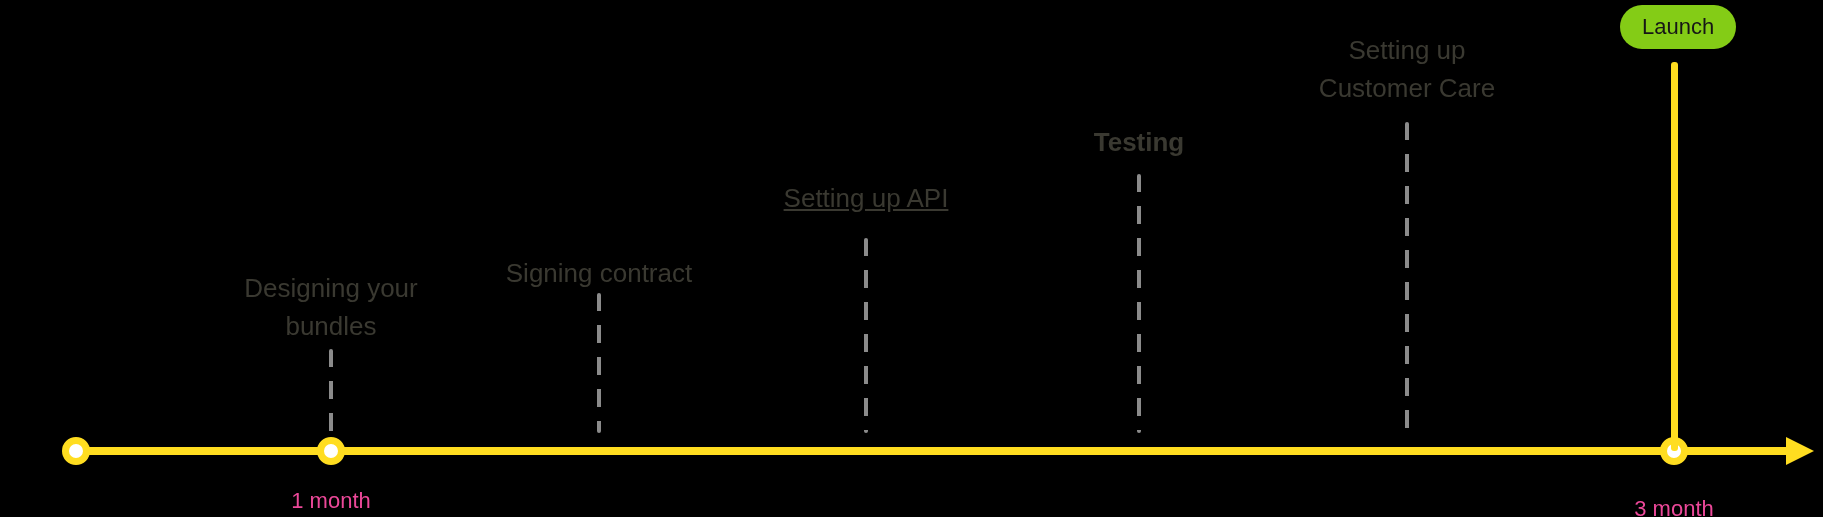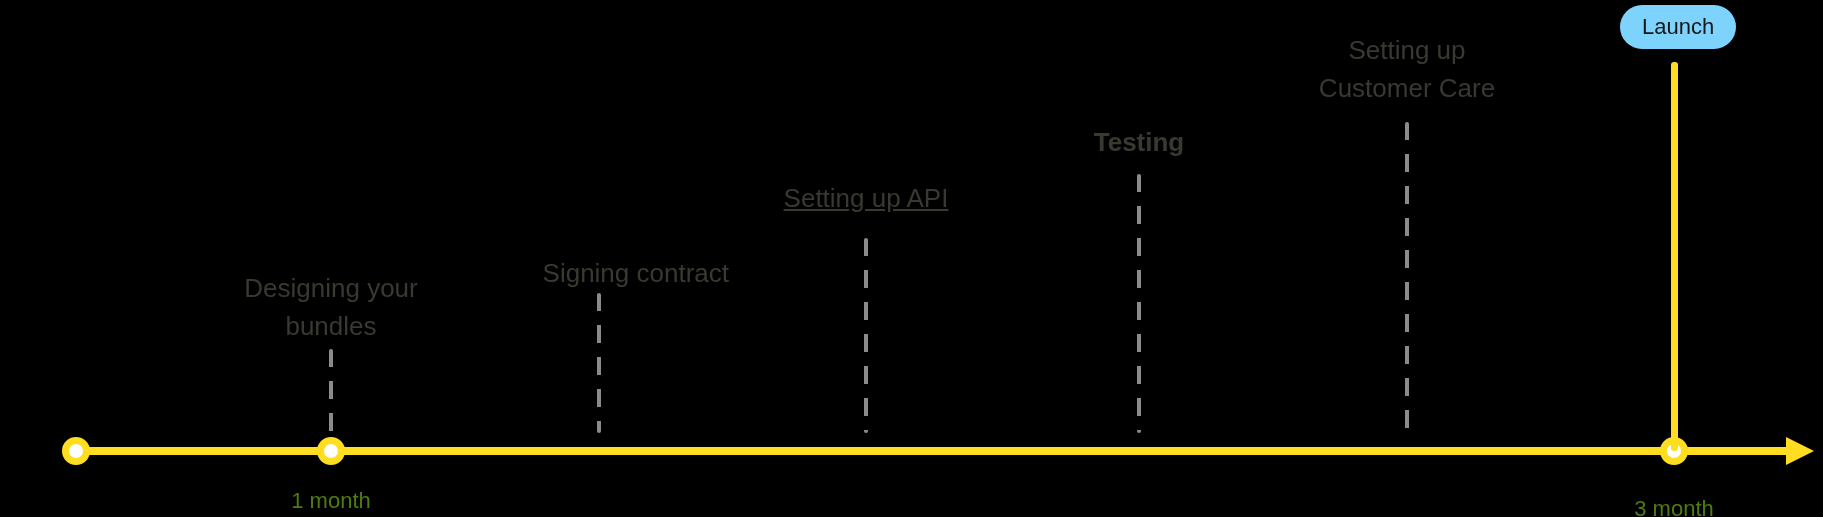--- a/index.html
+++ b/index.html
@@ -44,21 +44,21 @@
     border-radius: 50%;
     top: 437px;
   }
   .node-start  { left: 62px; }
   .node-month1 { left: 317px; }
   .node-launch { left: 1660px; }
 
   
   .pill {
     position: absolute;
-    background: #7dd3fc;
+    background: #84cc16;
     color: #161616;
     font-size: 22px;
     line-height: 1;
     padding: 11px 22px;
     border-radius: 24px;
     white-space: nowrap;
     text-align: center;
   }
   .pill-here   { left: 6px;  top: 369px; }
   .pill-launch { left: 1620px; top: 5px; }
@@ -94,29 +94,29 @@
   
   .ms-label {
     position: absolute;
     color: #3A3931;
     font-size: 26px;
     line-height: 1.45;
     text-align: center;
     transform: translateX(-50%);
   }
   .label-1 { left: 331px;  top: 270px; width: 190px; }
-  .label-2 { left: 599px;  top: 255px; width: 260px; text-align: right; }
+  .label-2 { left: 599px;  top: 255px; width: 260px; }
   .label-3 { left: 866px;  top: 180px; width: 260px; text-decoration: underline; }
   .label-4 { left: 1139px; top: 124px; width: 200px; font-weight: bold; }
   .label-5 { left: 1407px; top: 32px;  width: 210px; }
 
   
   .time-label {
     position: absolute;
-    color: #4d7c0f;
+    color: #ec4899;
     font-size: 22px;
     line-height: 1;
     text-align: center;
     transform: translateX(-50%);
     white-space: nowrap;
   }
   .time-1 { left: 331px;  top: 490px; }
   .time-3 { left: 1674px; top: 498px; }
 </style>
 </head>

